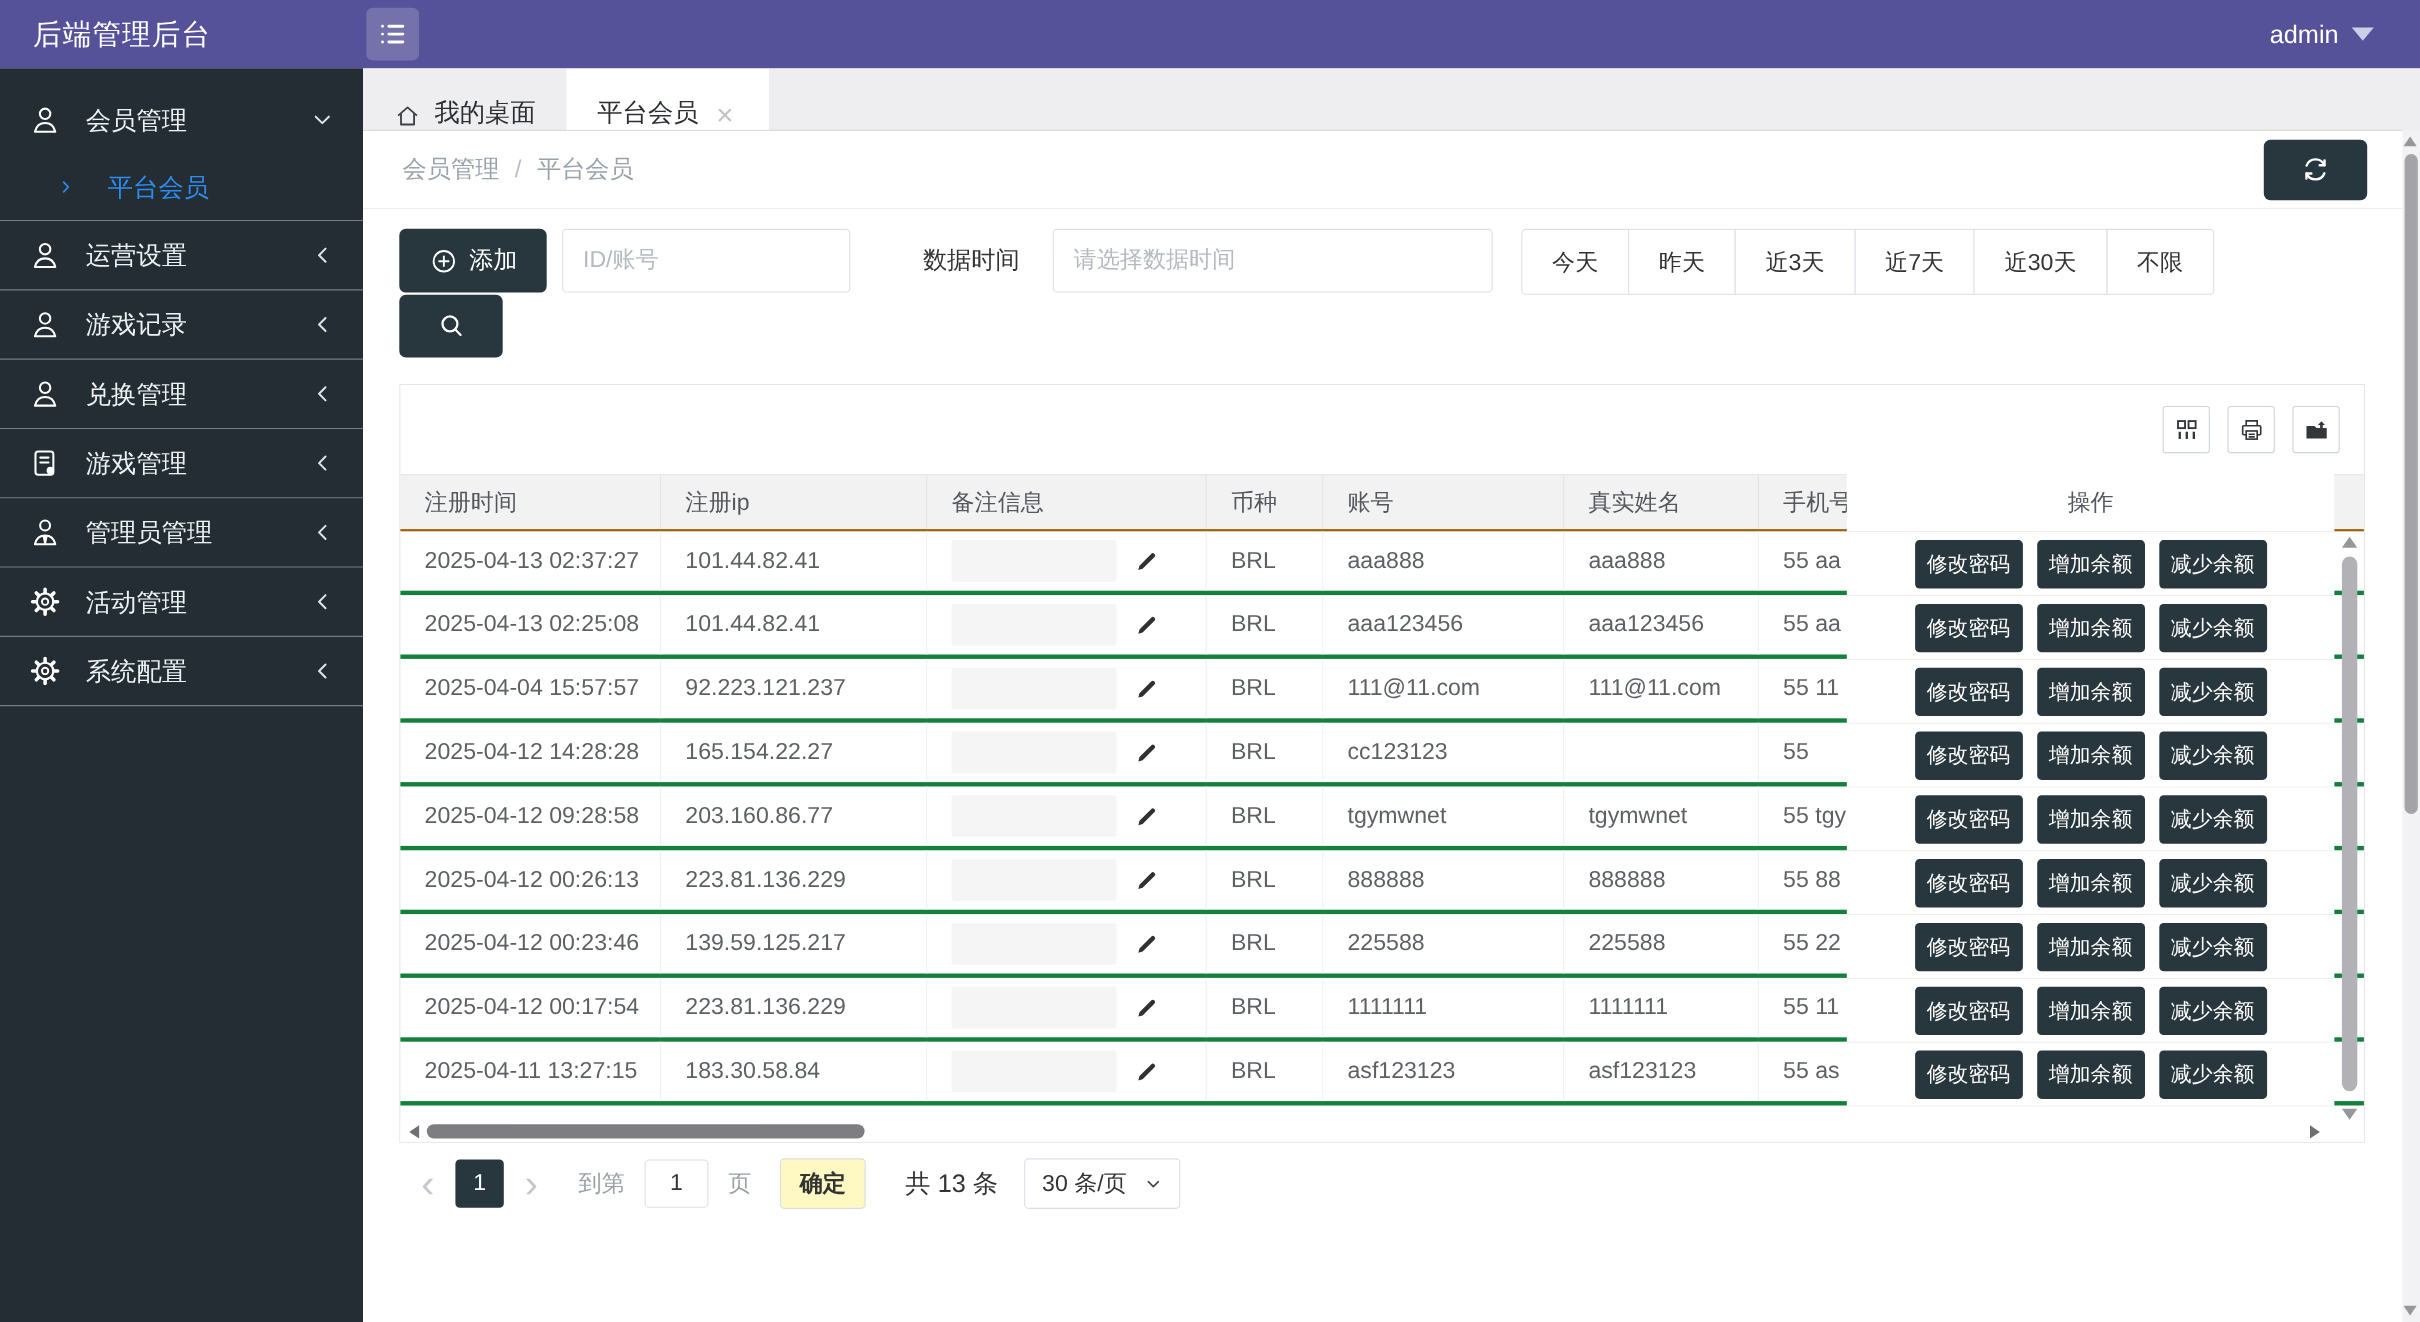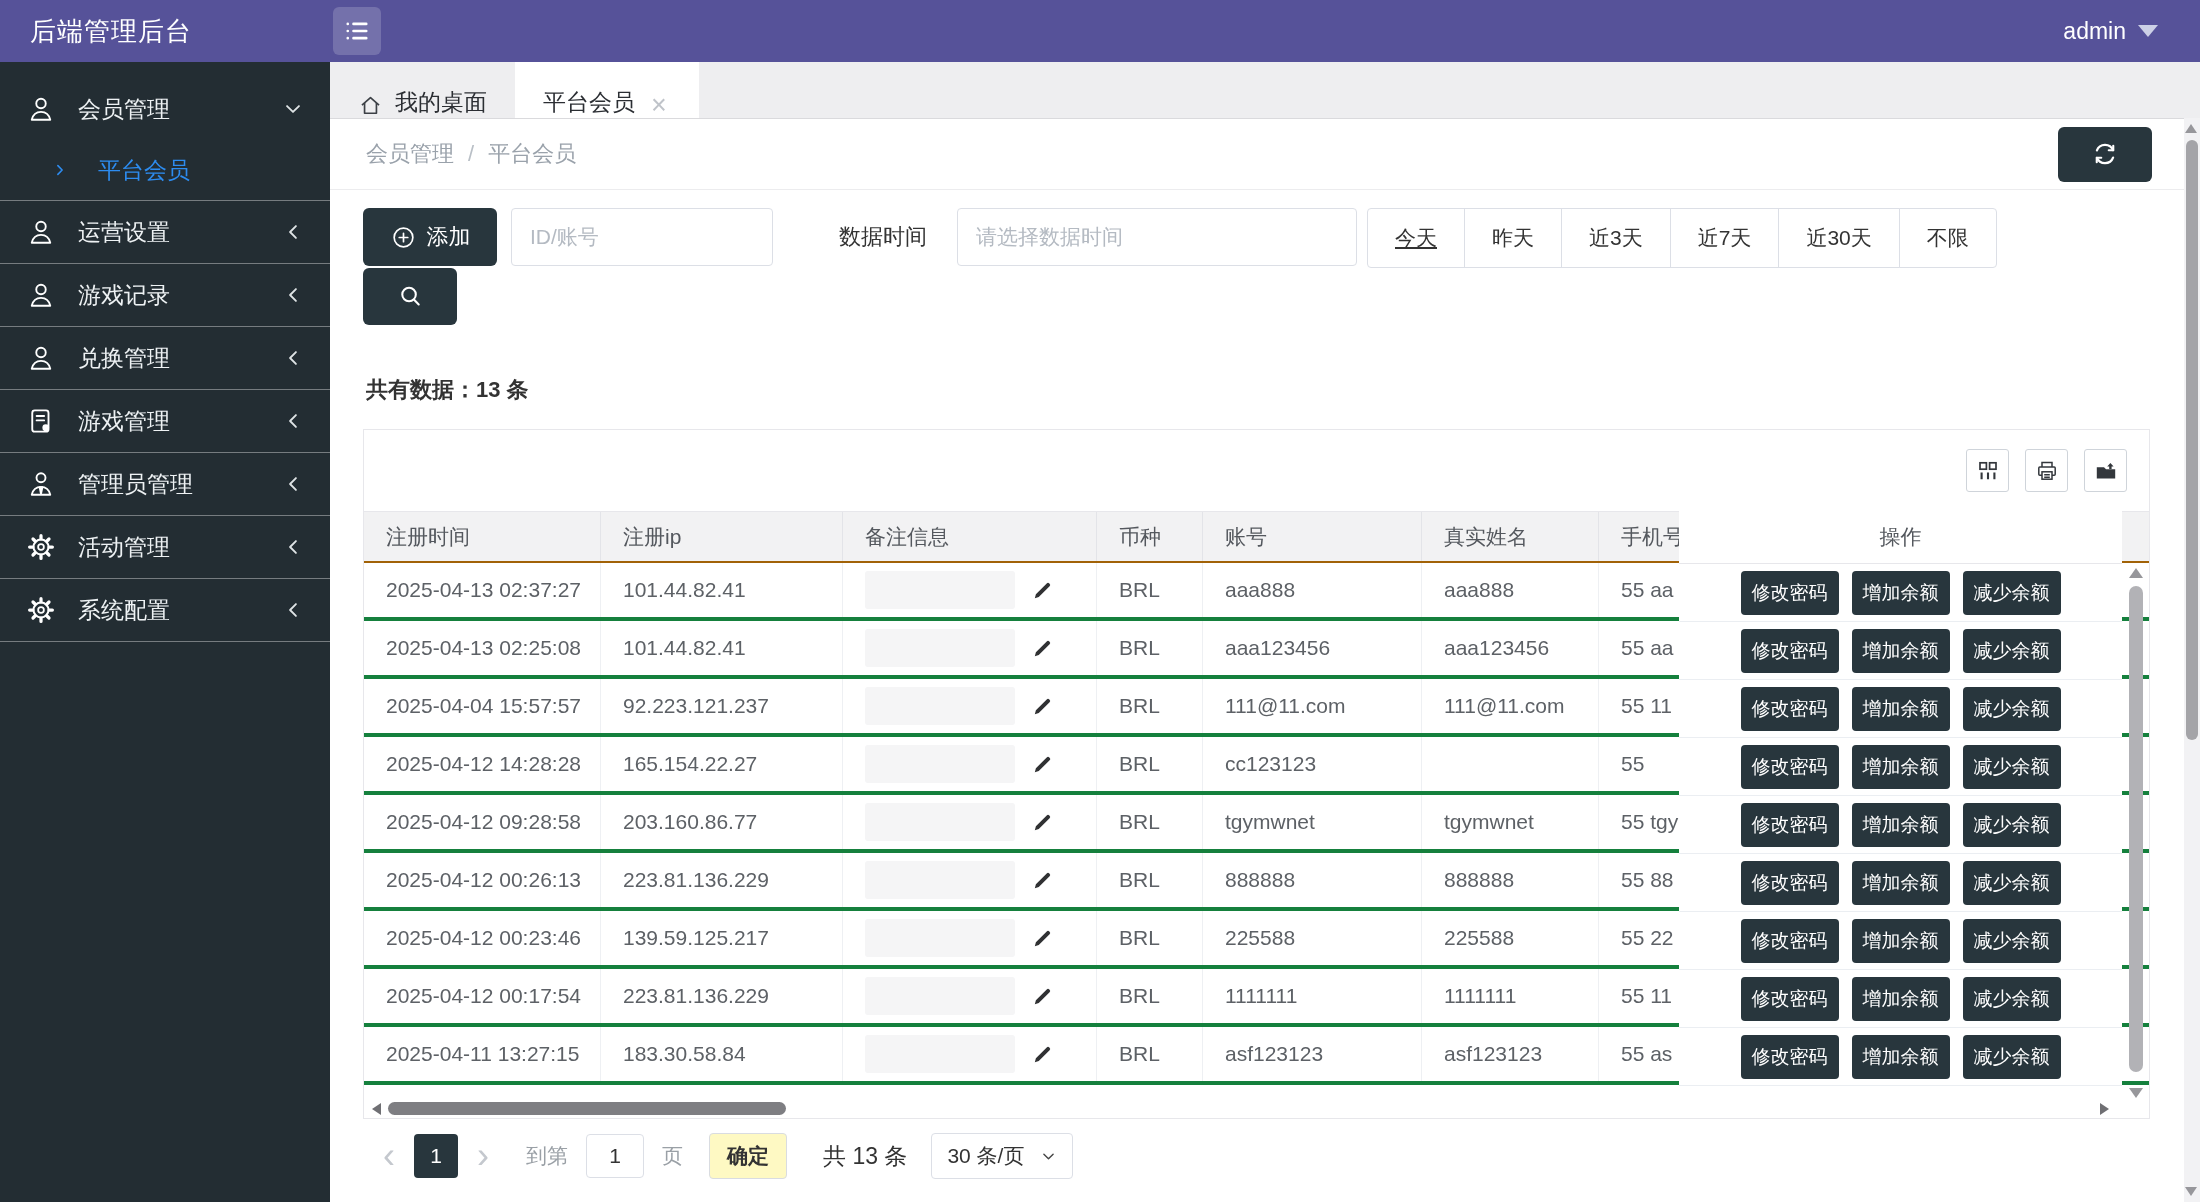--- a/index.html
+++ b/index.html
@@ -47,21 +47,21 @@
   .add-btn .icn { width:27px; height:27px; color:#fff; }
   .search-btn { width:94px; height:57px; margin-top:2px; }
   .search-btn .icn { width:29px; height:29px; color:#fff; }
   .txt { height:58px; border:1px solid #dcdfe6; border-radius:4px; padding:0 18px; font-size:21px; color:#333; outline:none; background:#fff; }
   .txt::placeholder { color:#b4bac2; }
   .id-input { width:262px; margin-left:14px; }
   .f-label { margin-left:66px; font-size:22px; color:#333; line-height:58px; white-space:nowrap; }
   .date-input { width:400px; margin-left:30px; }
   .quick-group { margin-left:10px; display:flex; }
   .quick-btn { height:60px; padding:0 27px; border:1px solid #dcdfe6; background:#fff; font-size:21px; color:#333; margin-left:-1px; cursor:pointer; white-space:nowrap; }
-  .quick-btn:first-child { border-radius:4px 0 0 4px; margin-left:0;text-decoration:underline; }
+  .quick-btn:first-child { border-radius:4px 0 0 4px; margin-left:16px; }
   .quick-btn:last-child { border-radius:0 4px 4px 0; }
 
   .summary { margin:50px 0 0 36px; font-size:22px; color:#333; font-weight:600; white-space:nowrap; }
 
   
   .tablecard { position:relative; margin:24px 50px 0 33px; height:690px; border:1px solid #e7e7eb; background:#fff; }
   .card-toolbar { height:81px; display:flex; justify-content:flex-end; gap:16px; padding:19px 22px 0; }
   .tool-btn { width:43px; height:43px; background:#fff; border:1px solid #cfd4da; border-radius:3px; display:flex; align-items:center; justify-content:center; cursor:pointer; }
   .tool-btn .icn { width:24px; height:24px; color:#33373c; }
 
@@ -364,21 +364,20 @@
   <button class="quick-btn">近3天</button>
 
   <button class="quick-btn">近7天</button>
 
   <button class="quick-btn">近30天</button>
 
   <button class="quick-btn">不限</button>
 </div>
   </div>
 
-  <div class="summary">共有数据：13 条</div>
 
   <div class="tablecard">
     <div class="card-toolbar">
       <button class="tool-btn">
         <span class="icn">
             <svg viewBox="0 0 24 24" fill="none" stroke="currentColor" stroke-width="1.7">
               <rect x="4" y="3.8" width="6.4" height="6.4"></rect>
               <rect x="13.6" y="3.8" width="6.4" height="6.4"></rect>
               <path d="M5.6 13.6v6.6M12 13.6v6.6M18.4 13.6v6.6" stroke-width="2.1"></path>
             </svg>

